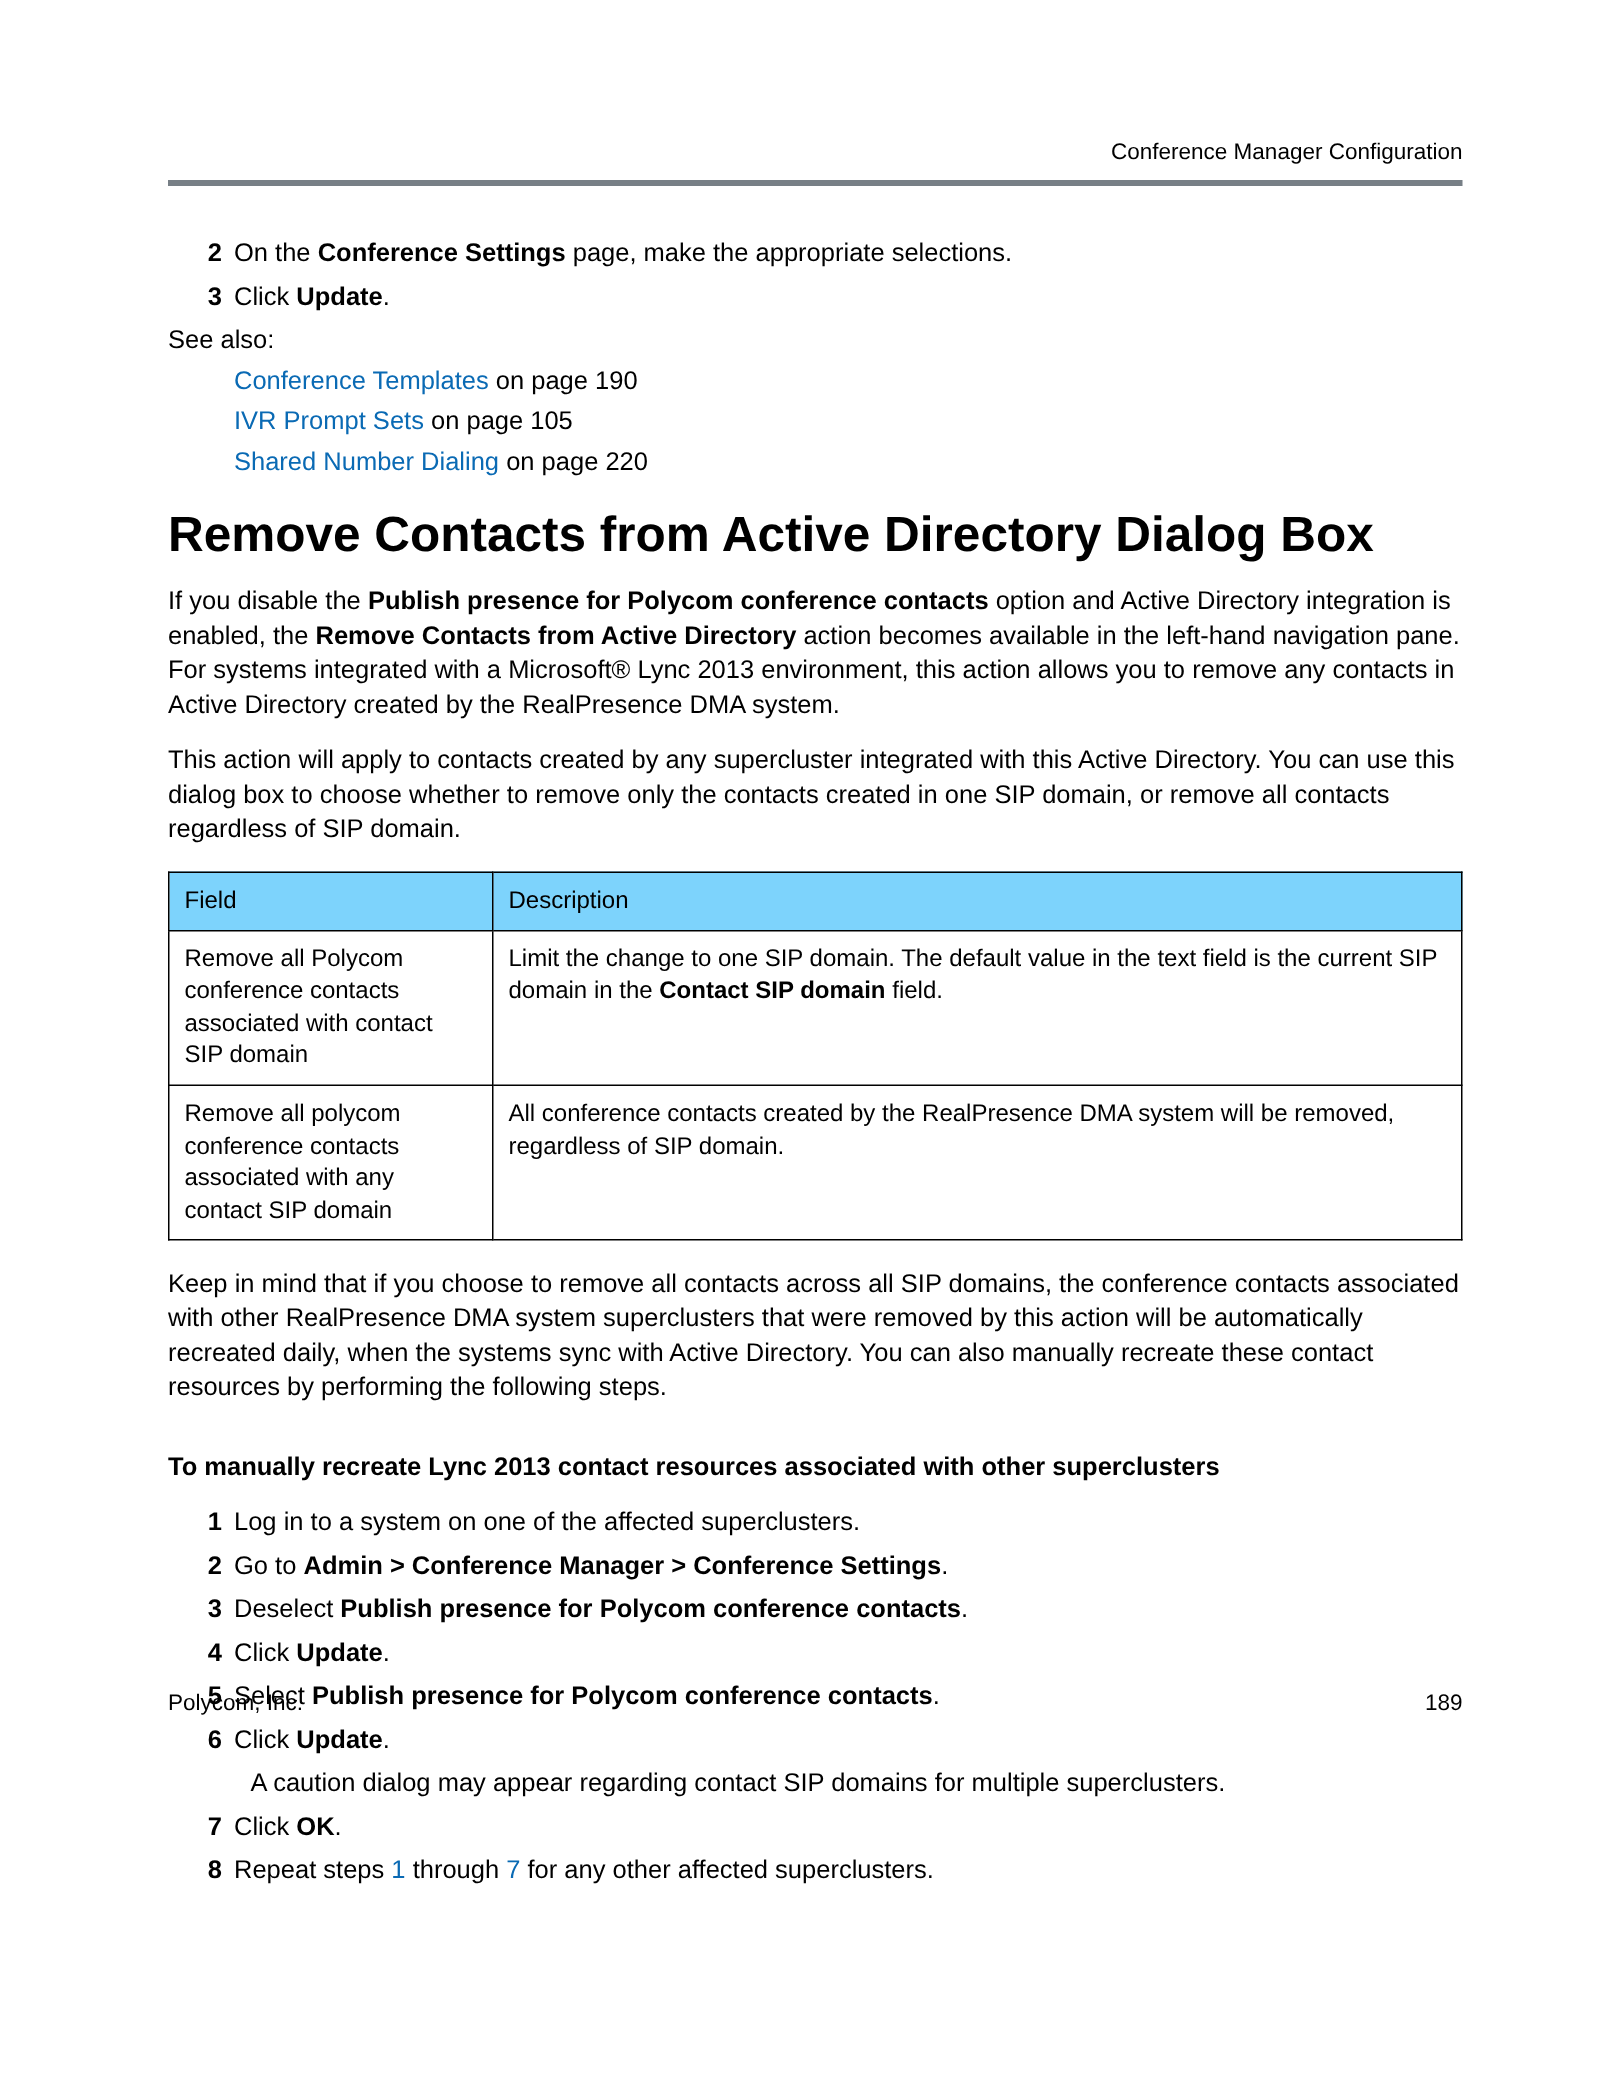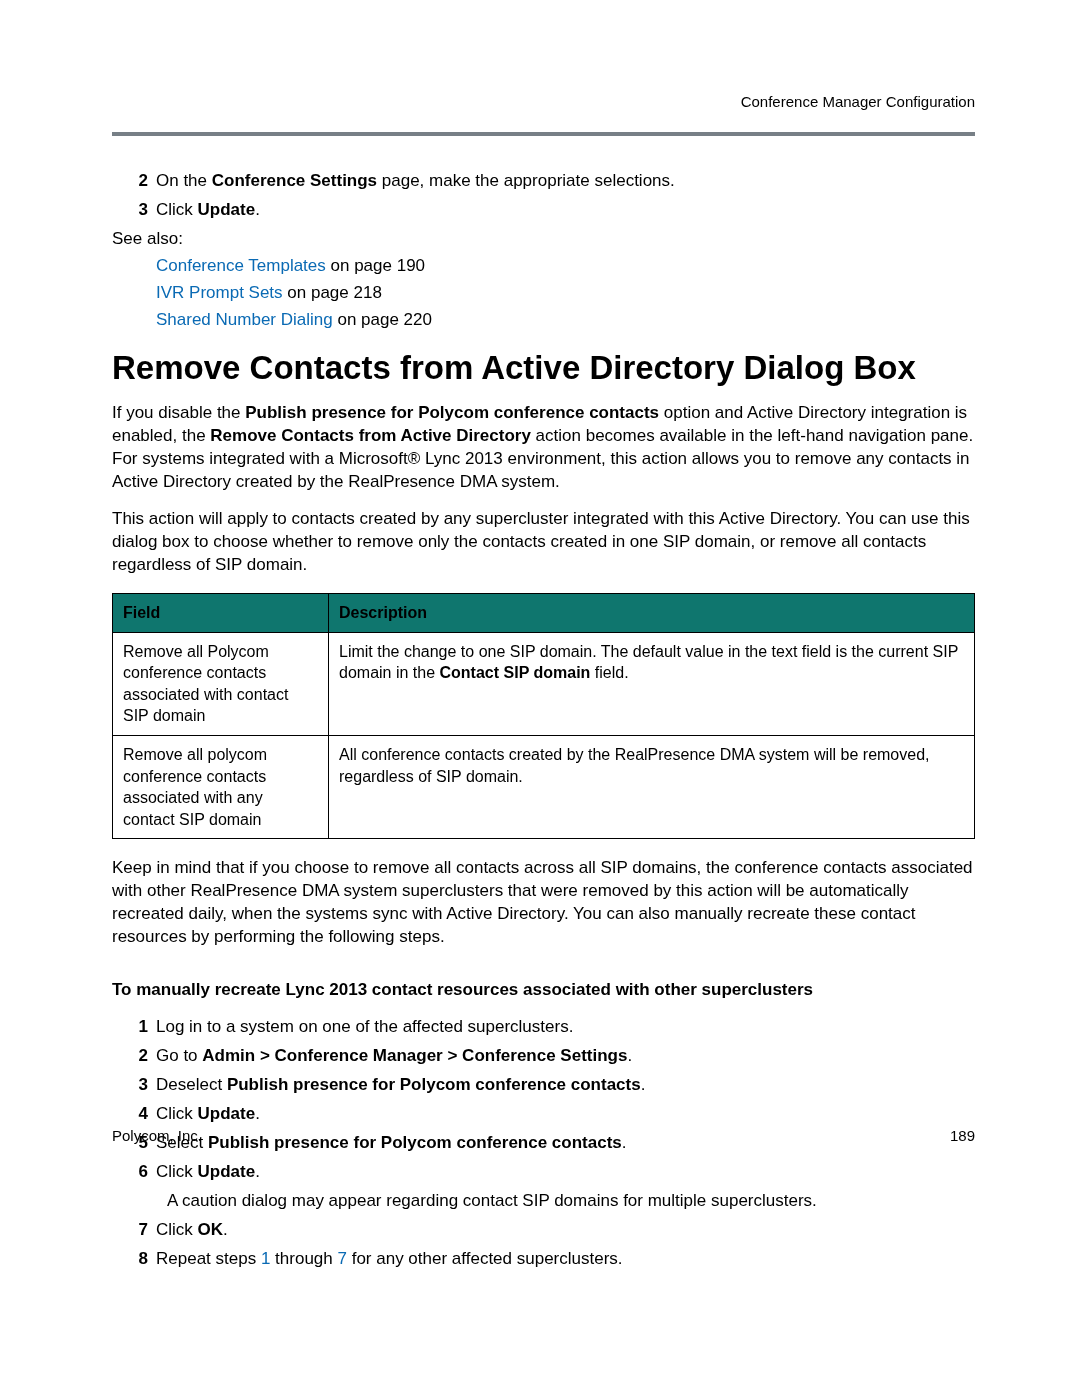--- a/index.html
+++ b/index.html
@@ -16,21 +16,21 @@
     color: #000;
     position: relative;
   }
   .page {
     padding: 92px 105px 0 112px;
   }
   .running-head {
     text-align: right;
     font-size: 15px;
     color: #000;
-    margin-bottom: 20px;
+    margin-bottom: 8px;
   }
   .head-rule {
     border: none;
     border-top: 4px solid #777f86;
     margin: 0 0 34px 0;
   }
   .ol-regular {
     margin: 0 0 4px 0;
     padding: 0 0 0 44px;
     list-style: none;
@@ -83,22 +83,22 @@
     margin: 16px 0 18px 0;
     font-size: 16px;
   }
   table.fields th, table.fields td {
     border: 1px solid #000;
     padding: 8px 10px;
     vertical-align: top;
     text-align: left;
   }
   table.fields th {
-    background: #0f766e;
-    font-weight: 700;
+    background: #7dd3fc;
+    font-weight: 400;
   }
   table.fields td:first-child,
   table.fields th:first-child {
     width: 195px;
   }
 
   .footer {
     position: absolute;
     left: 112px;
     right: 105px;
@@ -131,21 +131,21 @@
       </span>
     </li>
   </ol>
 
   <div class="see-also">See also:</div>
   <ul class="see-list">
     <li>
       <a href="#" class="link">Conference Templates</a><span> on page 190</span>
     </li>
     <li>
-      <a href="#" class="link">IVR Prompt Sets</a><span> on page 218</span>
+      <a href="#" class="link">IVR Prompt Sets</a><span> on page 105</span>
     </li>
     <li>
       <a href="#" class="link">Shared Number Dialing</a><span> on page 220</span>
     </li>
   </ul>
 
   <h2 class="section">Remove Contacts from Active Directory Dialog Box</h2>
 
   <p class="body">
     <span>If you disable the </span><b>Publish presence for Polycom conference contacts</b><span> option and Active Directory integration is enabled, the </span><b>Remove Contacts from Active Directory</b><span> action becomes available in the left-hand navigation pane. For systems integrated with a Microsoft® Lync 2013 environment, this action allows you to remove any contacts in Active Directory created by the RealPresence DMA system.</span>

